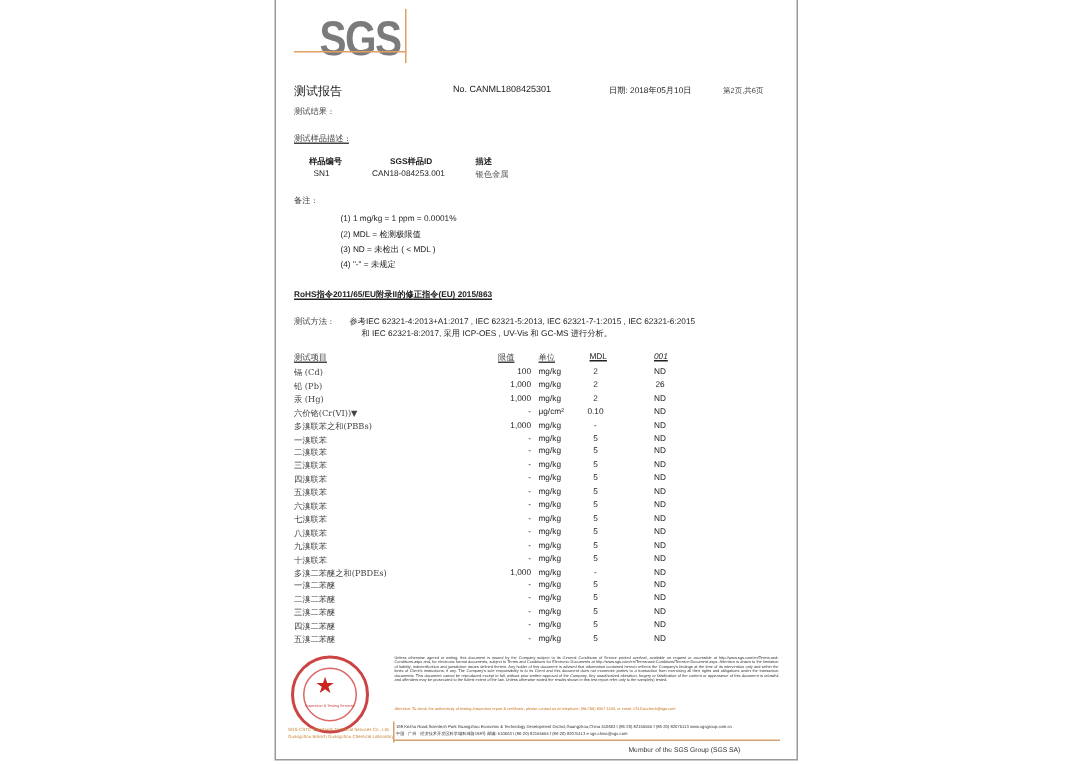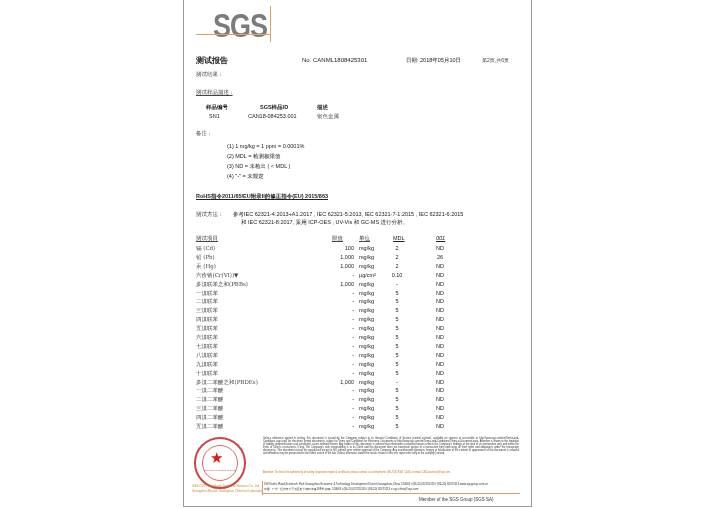--- a/index.html
+++ b/index.html
@@ -5,21 +5,21 @@
   html, body { margin:0; padding:0; }
   body { width:720px; height:509px; background:#ffffff; position:relative; overflow:hidden;
          font-family:"Liberation Sans", sans-serif; color:#222; }
   .page { position:absolute; left:183px; top:-1px; width:349px; height:508px;
           border:1px solid #9a9a9a; background:#fff; box-sizing:border-box; }
   .abs { position:absolute; white-space:nowrap; }
   .logo { left:29px; top:8px; font-family:"Liberation Sans", sans-serif; font-weight:bold;
           font-size:27px; color:#7b7b7b; letter-spacing:-1px; transform:scaleY(1.2); transform-origin:left top; }
   .logo-hline { left:12px; top:34px; width:75px; height:1px; background:#e0a060; }
   .logo-vline { left:86px; top:6px; width:1px; height:36px; background:#e0a060; }
-  .title { left:12px; top:55px; font-size:8px; font-weight:bold; font-family:"DejaVu Serif", serif; }
+  .title { left:12px; top:55px; font-size:8px; font-weight:normal; font-family:"DejaVu Serif", serif; }
   .reportno { left:118px; top:57px; font-size:6px; }
   .date { left:222px; top:57px; font-size:5.5px; }
   .pageinfo { left:298px; top:57px; font-size:5px; color:#444; }
   .small { font-size:5.5px; color:#444; font-family:"DejaVu Serif", serif; }
   .u { text-decoration:underline; }
   .b { font-weight:bold; }
   .t6 { font-size:5.5px; }
   .cell { font-size:5.5px; color:#222; }
   .stamp { left:10px; top:437px; width:52px; height:52px; border:2px solid #c44; border-radius:50%; box-sizing:border-box; }
   .stamp-inner { position:absolute; left:6px; top:6px; width:36px; height:36px; border:1px solid #d66; border-radius:50%; box-sizing:border-box; }

